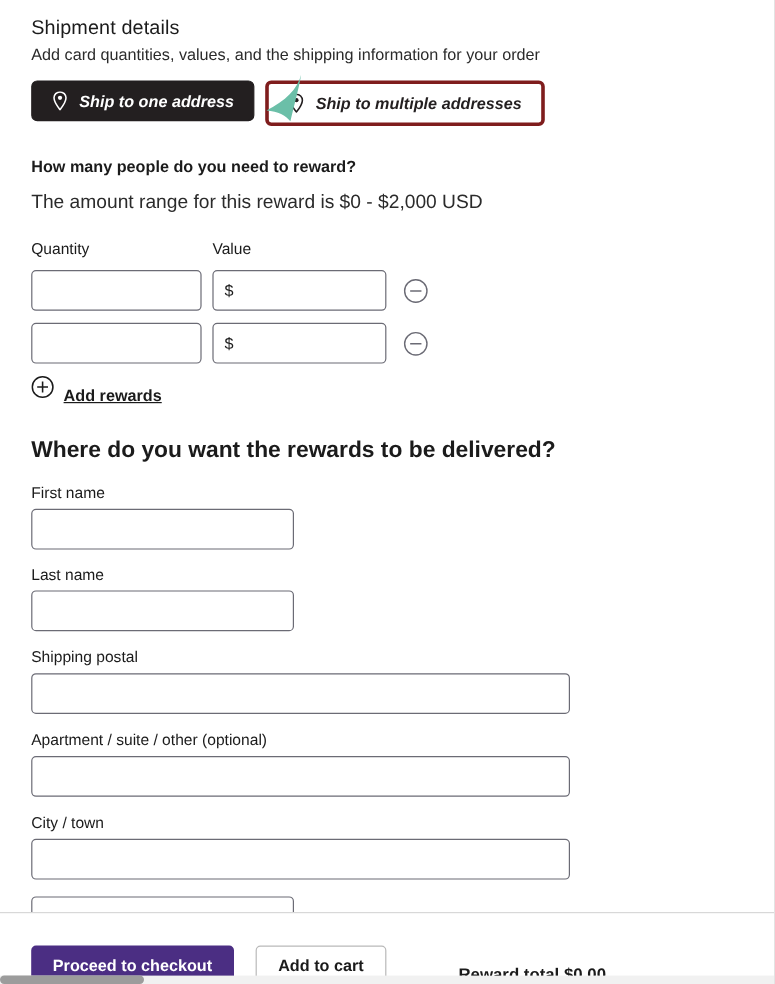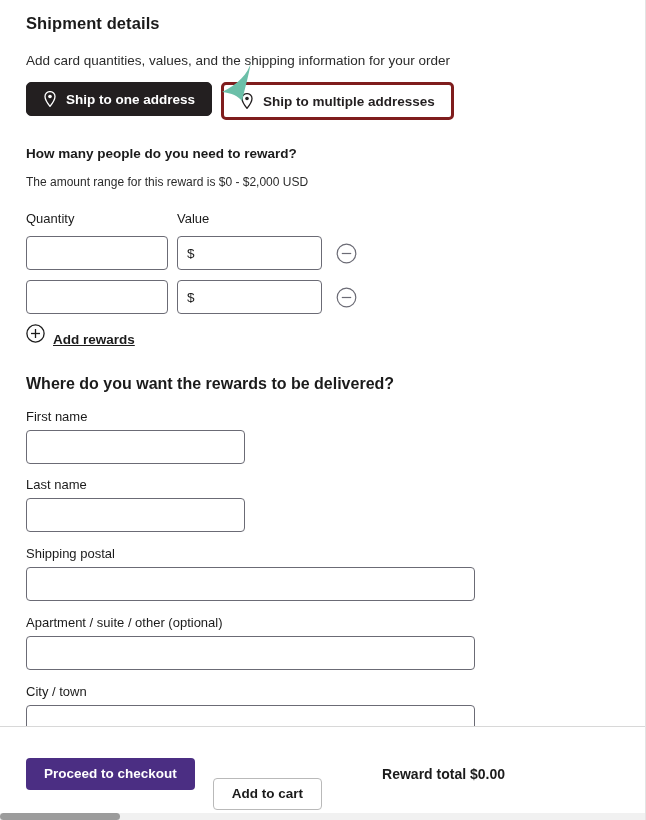--- a/index.html
+++ b/index.html
@@ -19,22 +19,22 @@
     position: relative;
     width: 646px;
     height: 820px;
     box-sizing: border-box;
   }
   .content {
     padding: 14px 26px 0 26px;
   }
   .title {
     font-size: 16.5px;
-    font-weight: bold;
-    margin: 0 0 20px 0;
+    font-weight: normal;
+    margin: 0 0 5px 0;
     letter-spacing: 0.1px;
   }
   .subtitle {
     font-size: 13.5px;
     color: #2b2b2b;
     margin: 0 0 14px 0;
   }
   
   .ship-toggle {
     display: flex;
@@ -47,20 +47,21 @@
     align-items: center;
     gap: 9px;
     border-radius: 5px;
     padding: 16px 16px;
     height: 32px;
     box-sizing: border-box;
     font-size: 13.5px;
     font-weight: bold;
     cursor: pointer;
     user-select: none;
+    font-style: italic;
   }
   .ship-btn.active {
     background: #231f20;
     color: #ffffff;
     border: 1px solid #231f20;
   }
   .ship-btn.inactive {
     background: #ffffff;
     color: #231f20;
     border: 3px solid #7f1d1d;
@@ -78,21 +79,21 @@
     width: 40px;
     height: 42px;
     pointer-events: none;
   }
   .section-q {
     font-size: 13.5px;
     font-weight: bold;
     margin: 0 0 14px 0;
   }
   .range-text {
-    font-size: 12px;
+    font-size: 16px;
     color: #2b2b2b;
     margin: 0 0 22px 0;
   }
   .field-label {
     font-size: 13px;
     color: #1b1b1b;
     margin-bottom: 6px;
     display: block;
   }
   .qv-head {
@@ -140,21 +141,21 @@
     margin-bottom: 28px;
     cursor: pointer;
     width: fit-content;
   }
   .add-rewards .lbl {
     font-size: 13.5px;
     font-weight: bold;
     text-decoration: underline;
   }
   .deliver-q {
-    font-size: 16px;
+    font-size: 19px;
     font-weight: bold;
     margin: 12px 0 16px 0;
   }
   .row2 {
     display: flex;
     gap: 13px;
     margin-bottom: 14px;
     flex-direction: column;
   }
   .col {
@@ -185,25 +186,25 @@
     border-right: 6px solid transparent;
     border-top: 6px solid #585858;
     pointer-events: none;
   }
   
   .footer {
     position: absolute;
     left: 0;
     right: 0;
     bottom: 0;
-    height: 94px;
+    height: 60px;
     border-top: 1px solid #d8d8d8;
     background: #fff;
     display: flex;
-    align-items: center;
+    align-items: flex-end;
     padding: 0 26px;
     box-sizing: border-box;
   }
   .btn-primary {
     background: #4b2e83;
     color: #ffffff;
     border: none;
     border-radius: 4px;
     height: 32px;
     padding: 0 18px;

